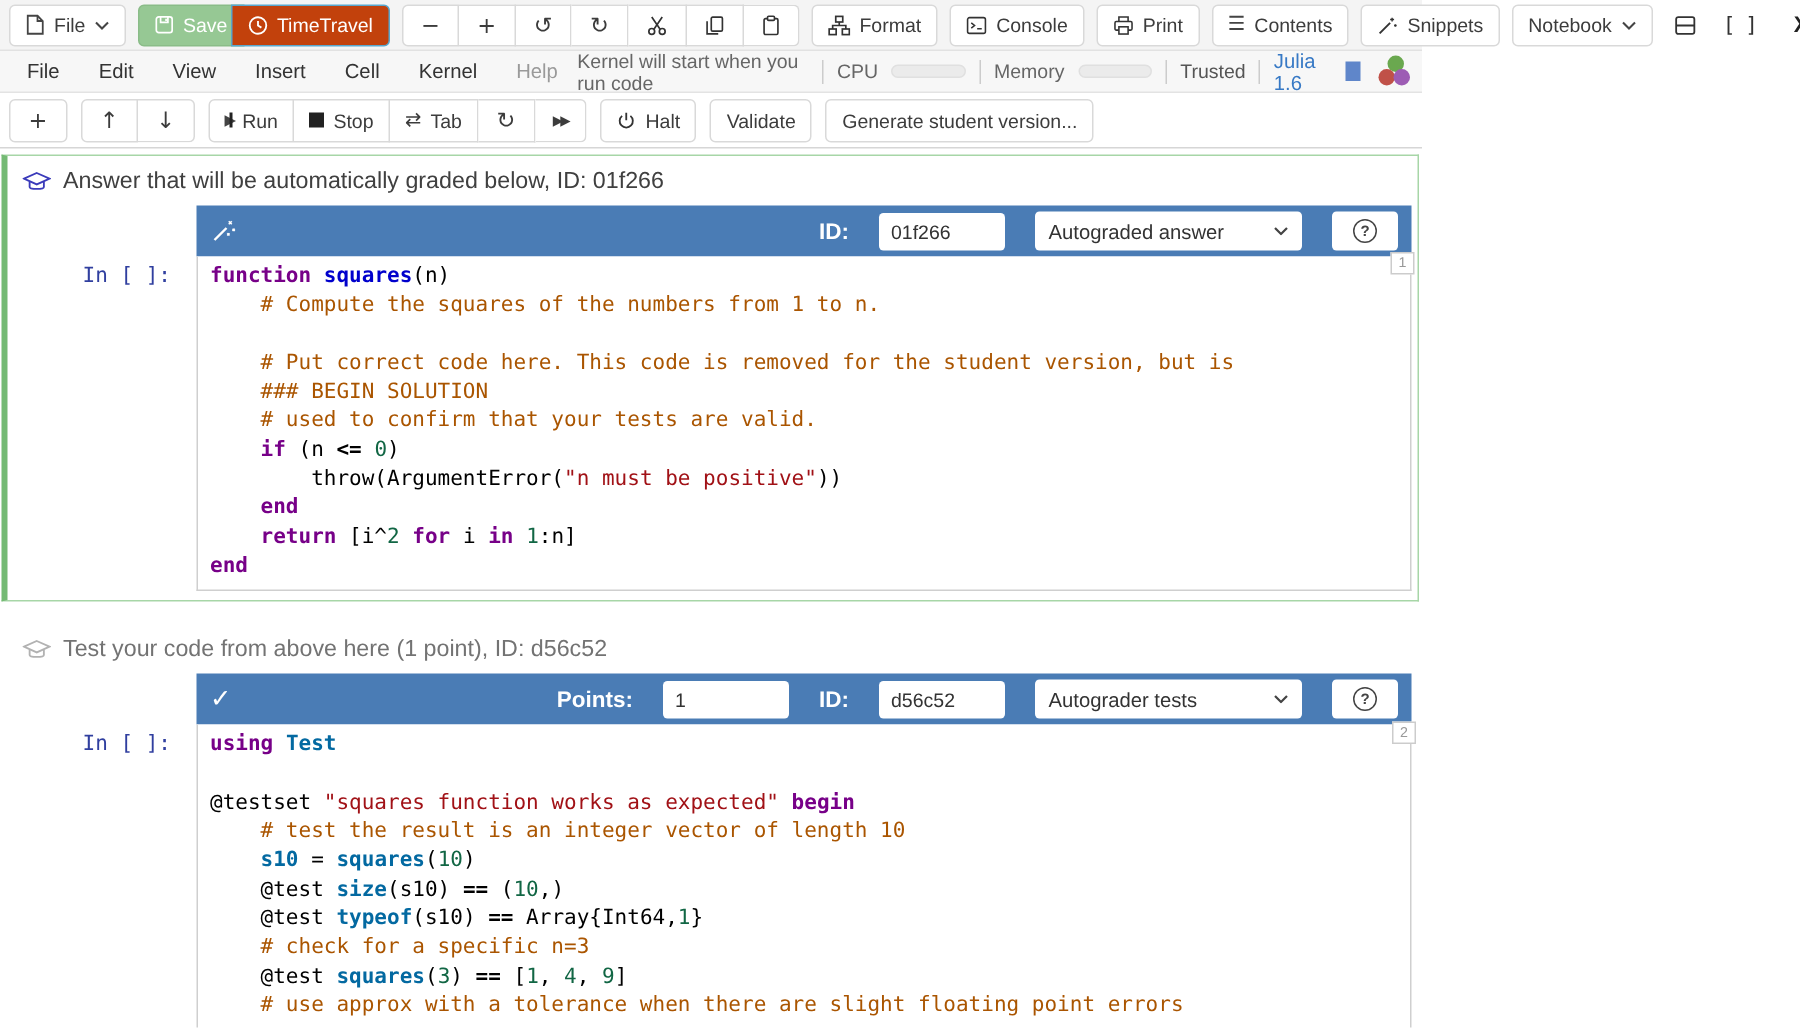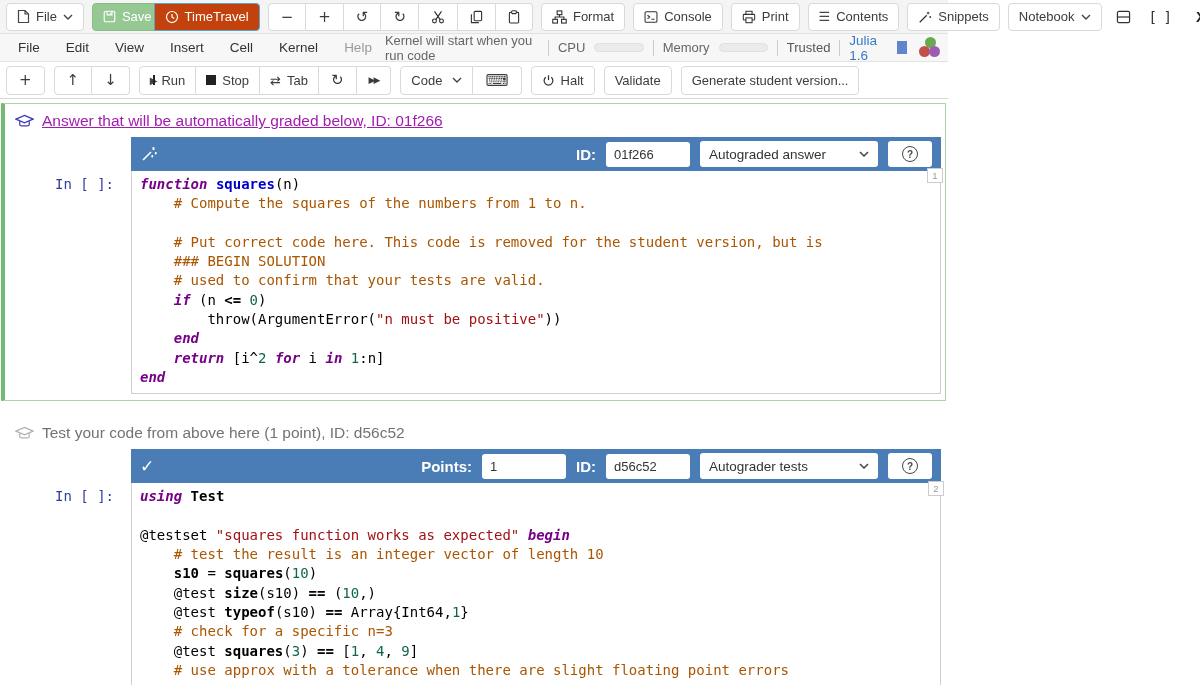--- a/index.html
+++ b/index.html
@@ -61,25 +61,25 @@
 
   
   .nb { padding:4px 2px 0 1px; }
 
   .cell { position:relative; margin-bottom:14px; }
   .cell-graded { border:1px solid #a7d6a7; border-left:4px solid #74ba74; padding:4px 4px 6px 4px; }
   .cell-plain { padding:5px 5px 6px 8px; }
 
   .cell-header { display:flex; align-items:center; gap:8px; font-size:15.5px;
     padding:4px 2px 7px 6px; }
-  .hdr-blue { color:#a21caf;text-decoration:underline; }
+  .hdr-blue { color:#404040; }
   .hdr-gray { color:#737373; }
 
   .nbg-bar { margin-left:122px; height:34px; background:#4a7cb5; display:flex;
-    align-items:center; padding:0 9px; gap:10px; }
+    align-items:center; padding:0 9px; gap:20px; }
   .nbg-bar .spacer { flex:1; }
   .nbg-label { color:#fff; font-size:15px; font-weight:bold; }
   .nbg-input { height:25px; border:none; border-radius:3px; background:#fff;
     font-size:13px; color:#333; padding:0 8px; font-family:"Liberation Sans",sans-serif; }
   .w-id { width:84px; }
   .w-pts { width:84px; }
   .nbg-select { height:26px; min-width:178px; background:#fff; border-radius:3px;
     display:flex; align-items:center; justify-content:space-between; padding:0 9px;
     font-size:13.5px; color:#333; cursor:pointer; gap:10px; }
   .nbg-help { height:26px; width:44px; background:#fff; border-radius:3px;
@@ -96,27 +96,27 @@
 
   .code-row { display:flex; }
   .prompt { width:122px; flex:none; text-align:left; padding:5px 0 0 46px;
     font-family:"DejaVu Sans Mono", monospace; font-size:14px; color:#303f9f;
     white-space:pre; }
   .code-box { flex:1; border:1px solid #cfcfcf; border-top:none; background:#fff;
     padding:4px 8px 6px 8px; font-family:"DejaVu Sans Mono", monospace;
     font-size:14px; line-height:19.3px; }
   .code-line { white-space:pre; }
   .tok-pl { color:#000; }
-  .tok-kw { color:#770088; font-weight:bold;font-style:italic; }
+  .tok-kw { color:#770088; font-weight:bold; }
   .tok-def { color:#0000cc; font-weight:bold; }
   .tok-com { color:#aa5500; }
   .tok-str { color:#a11116; }
   .tok-num { color:#116644; }
   .tok-op { color:#000; font-weight:bold; }
-  .tok-bf { color:#000000; font-weight:bold; }
+  .tok-bf { color:#0369a1; font-weight:bold; }
 
   svg.li { display:block; }
 </style>
 </head>
 <body>
 
 <div class="app">
 
   <div class="toolbar-top">
     <button class="btn">
@@ -330,33 +330,20 @@
         <span class="glyph">⇄</span>
         <span>Tab</span>
       </button>
       <button class="btn icon-btn glyph">
           <span>↻</span>
         </button>
       <button class="btn icon-btn">
           <span class="ff">▶▶</span>
         </button>
     </span>
-    <span class="btn-group">
-      <button class="btn">
-        <span>Code</span>
-        <span class="ico caret">
-          <svg class="li" width="10" height="6" viewBox="0 0 10 6" fill="none" stroke="#444" stroke-width="1.4">
-              <path d="M1 1 l4 4 l4-4"></path>
-            </svg>
-        </span>
-      </button>
-      <button class="btn icon-btn glyph">
-          <span style="font-size:16px;">⌨</span>
-        </button>
-    </span>
     <button class="btn">
       <span class="ico">
         <svg class="li" width="13" height="13" viewBox="0 0 16 16" fill="none" stroke="#333" stroke-width="1.5">
             <path d="M8 1.5 v6"></path>
             <path d="M4.6 4 a5.4 5.4 0 1 0 6.8 0"></path>
           </svg>
       </span>
       <span>Halt</span>
     </button>
     <button class="btn">

